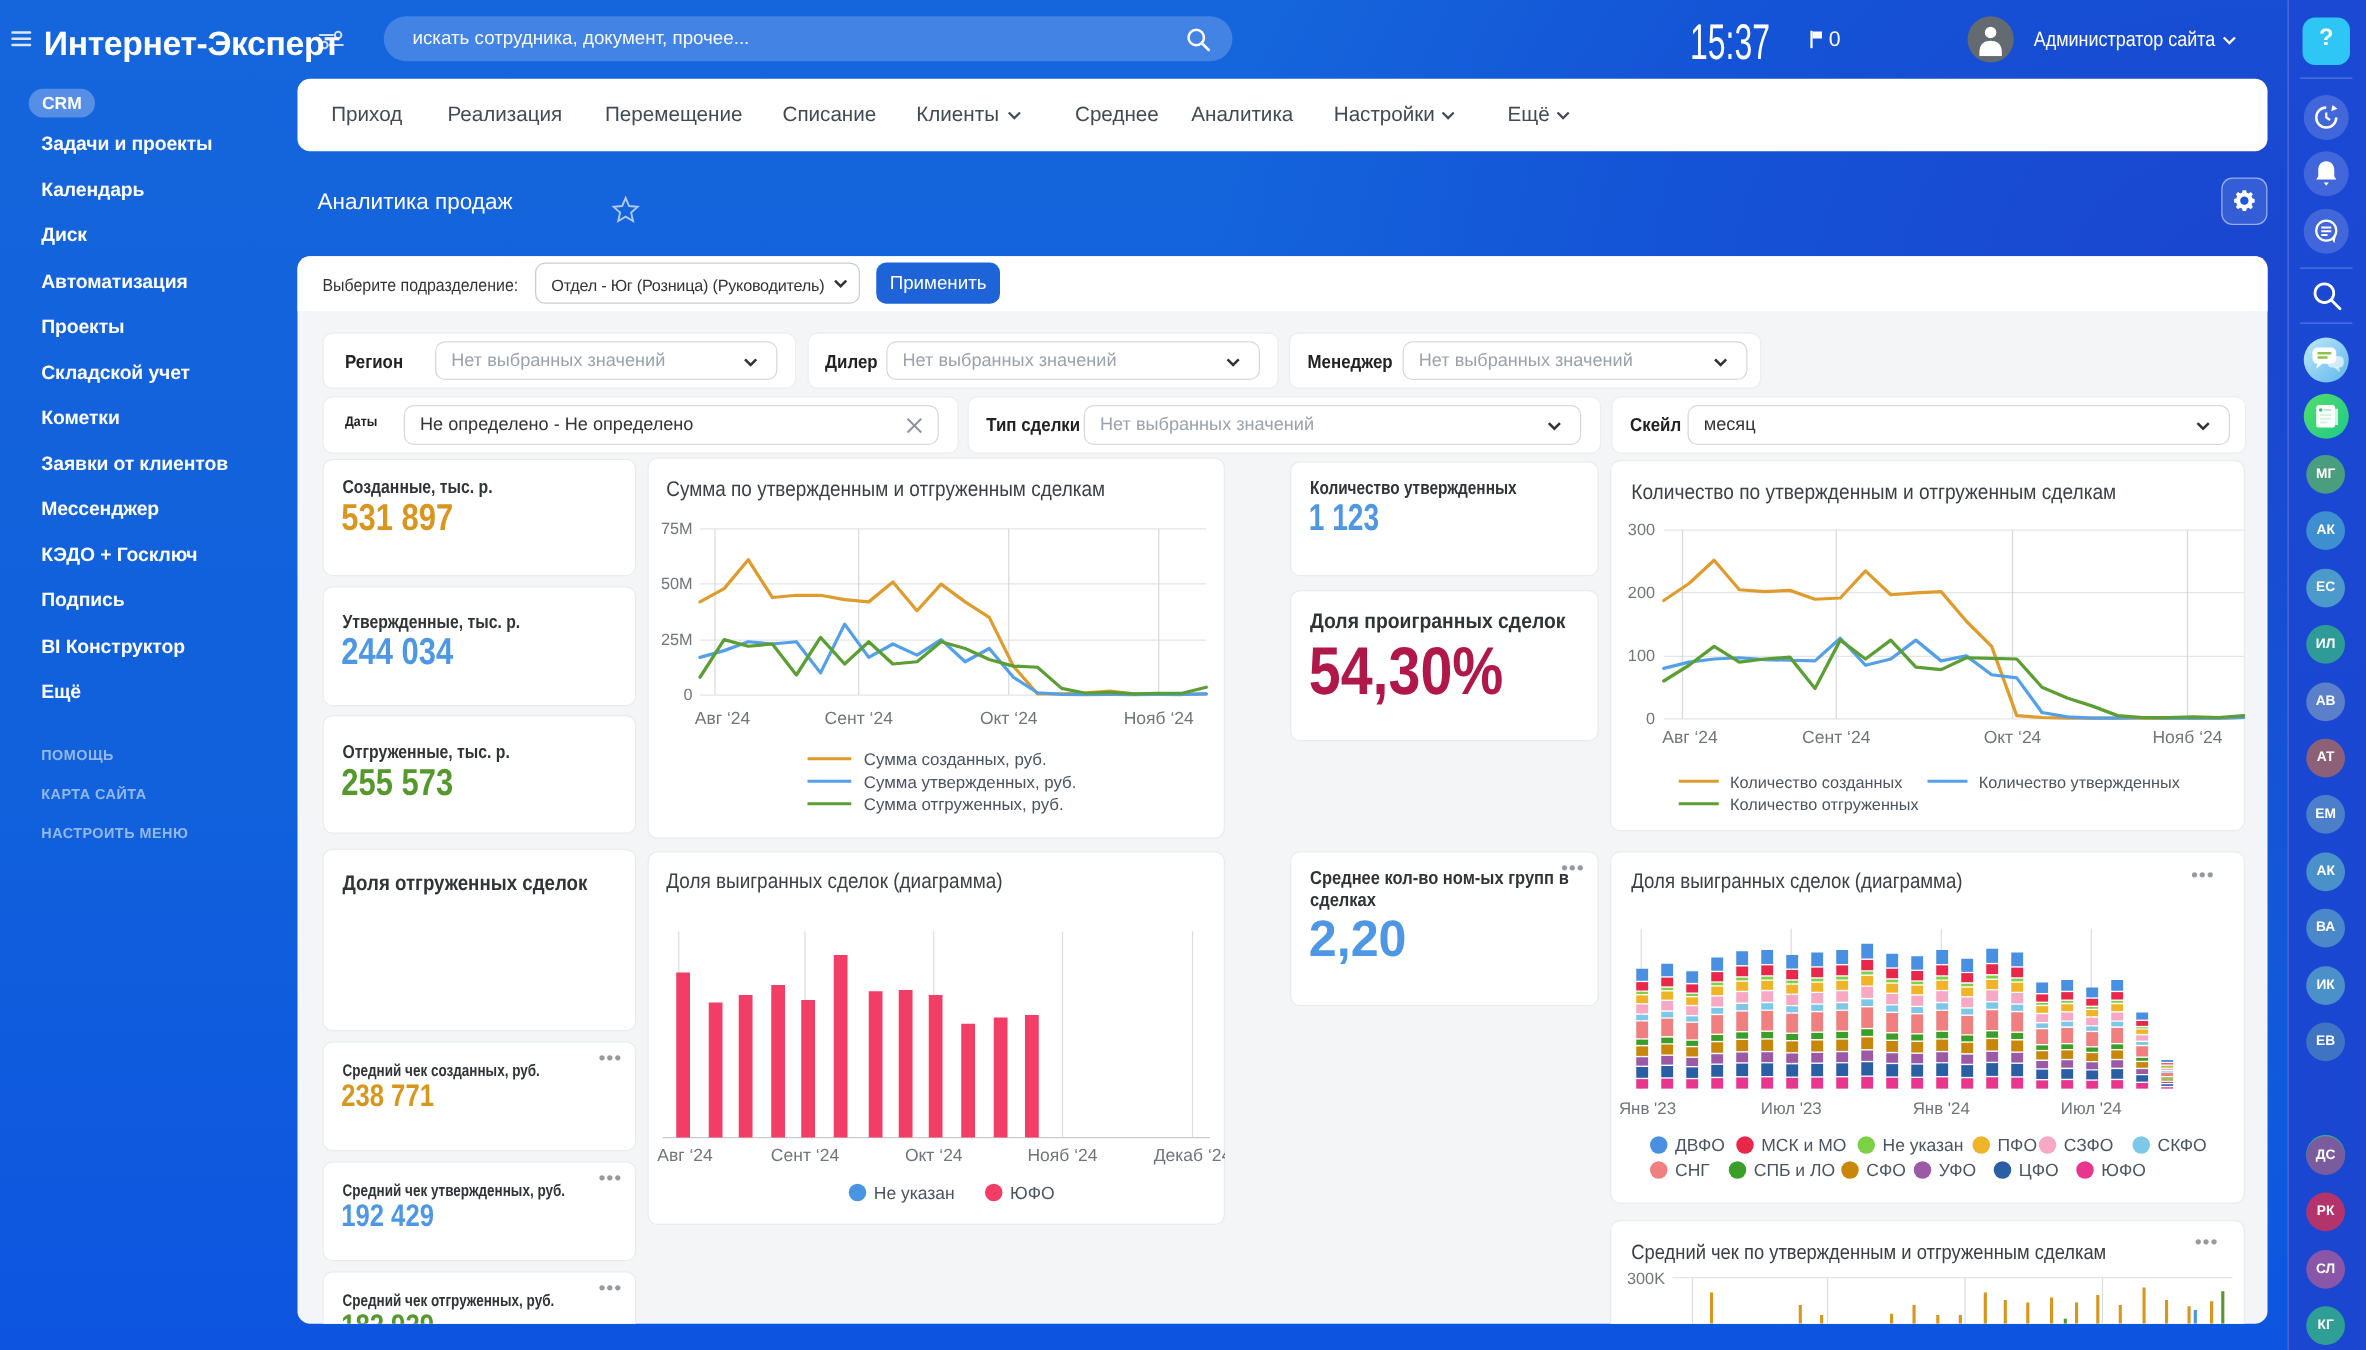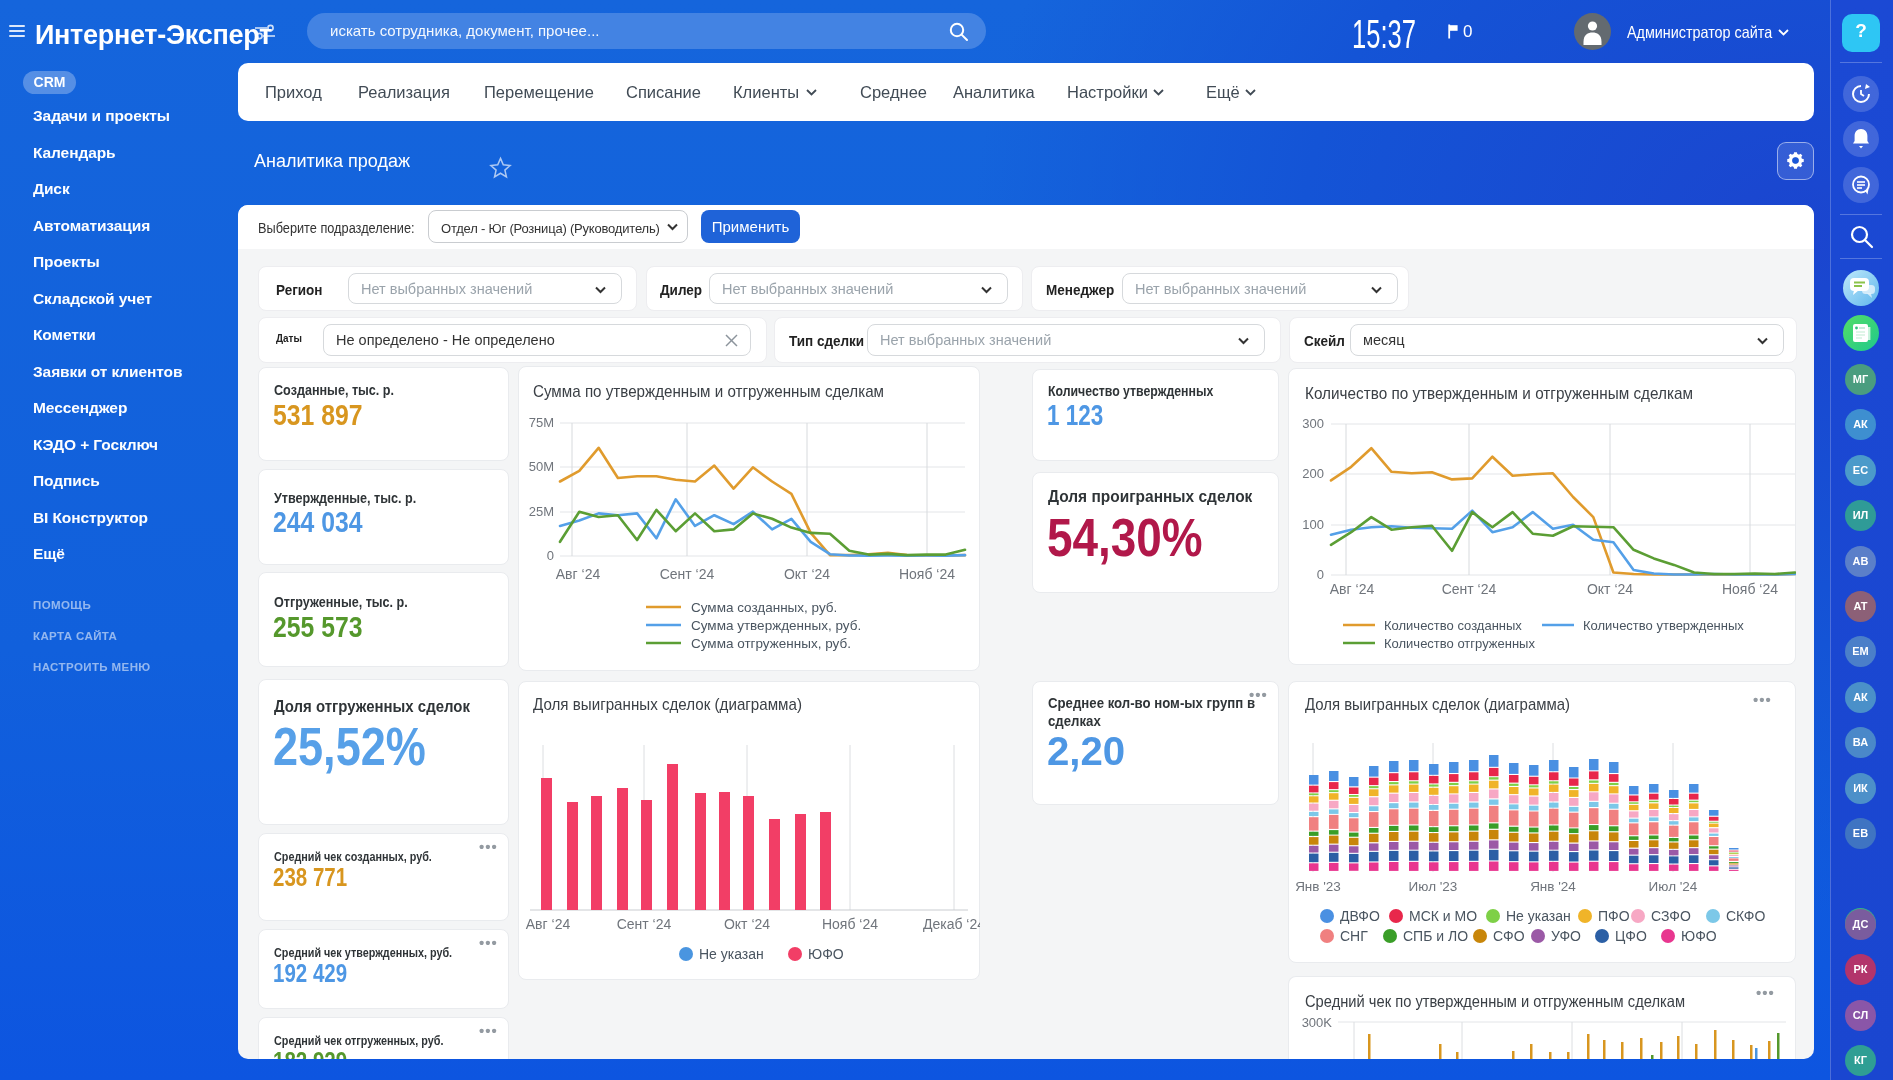--- a/index.html
+++ b/index.html
@@ -246,21 +246,20 @@
     <div class="abs" style="left:15px;top:38px;font-size:30px;font-weight:bold;color:#4e97e4;line-height:1;"><span style="display:inline-block;transform:scaleX(0.825);transform-origin:0 0;white-space:nowrap;">244 034</span></div>
   </div>
 <div class="abs" style="left:258px;top:572px;width:253px;height:97px;overflow:hidden;">
     <div style="position:absolute;left:0;top:0;width:251px;height:95px;background:#fff;border:1px solid #e9ebee;border-radius:8px;"></div>
     <div class="abs" style="left:16px;top:21px;font-size:15px;font-weight:bold;color:#2f3437;line-height:18px;"><span style="display:inline-block;transform:scaleX(0.84);transform-origin:0 0;white-space:nowrap;">Отгруженные, тыс. р.</span></div>
     <div class="abs" style="left:15px;top:40px;font-size:30px;font-weight:bold;color:#55982c;line-height:1;"><span style="display:inline-block;transform:scaleX(0.825);transform-origin:0 0;white-space:nowrap;">255 573</span></div>
   </div>
 <div class="abs" style="left:258px;top:679px;width:253px;height:148px;overflow:hidden;">
     <div style="position:absolute;left:0;top:0;width:251px;height:146px;background:#fff;border:1px solid #e9ebee;border-radius:8px;"></div>
     <div class="abs" style="left:16px;top:19px;font-size:17px;font-weight:bold;color:#2f3437;line-height:18px;"><span style="display:inline-block;transform:scaleX(0.88);transform-origin:0 0;white-space:nowrap;">Доля отгруженных сделок</span></div>
-    <div class="abs" style="left:15px;top:41px;font-size:53px;font-weight:bold;color:#57a0e8;line-height:1;"><span style="display:inline-block;transform:scaleX(0.85);transform-origin:0 0;white-space:nowrap;">25,52%</span></div>
   </div>
 <div class="abs" style="left:258px;top:833px;width:253px;height:90px;overflow:hidden;">
     <div style="position:absolute;left:0;top:0;width:251px;height:88px;background:#fff;border:1px solid #e9ebee;border-radius:8px;"></div>
     <div class="abs" style="left:16px;top:15px;font-size:13.5px;font-weight:bold;color:#2f3437;line-height:18px;"><span style="display:inline-block;transform:scaleX(0.8);transform-origin:0 0;white-space:nowrap;">Средний чек созданных, руб.</span></div>
     <div class="abs" style="left:15px;top:32px;font-size:25px;font-weight:bold;color:#d8961f;line-height:1;"><span style="display:inline-block;transform:scaleX(0.82);transform-origin:0 0;white-space:nowrap;">238 771</span></div>
     <div class="dots" style="left:221px;top:5px;">•••</div>
   </div>
 <div class="abs" style="left:258px;top:929px;width:253px;height:82px;overflow:hidden;">
     <div style="position:absolute;left:0;top:0;width:251px;height:80px;background:#fff;border:1px solid #e9ebee;border-radius:8px;"></div>
     <div class="abs" style="left:16px;top:15px;font-size:13.5px;font-weight:bold;color:#2f3437;line-height:18px;"><span style="display:inline-block;transform:scaleX(0.8);transform-origin:0 0;white-space:nowrap;">Средний чек утвержденных, руб.</span></div>

